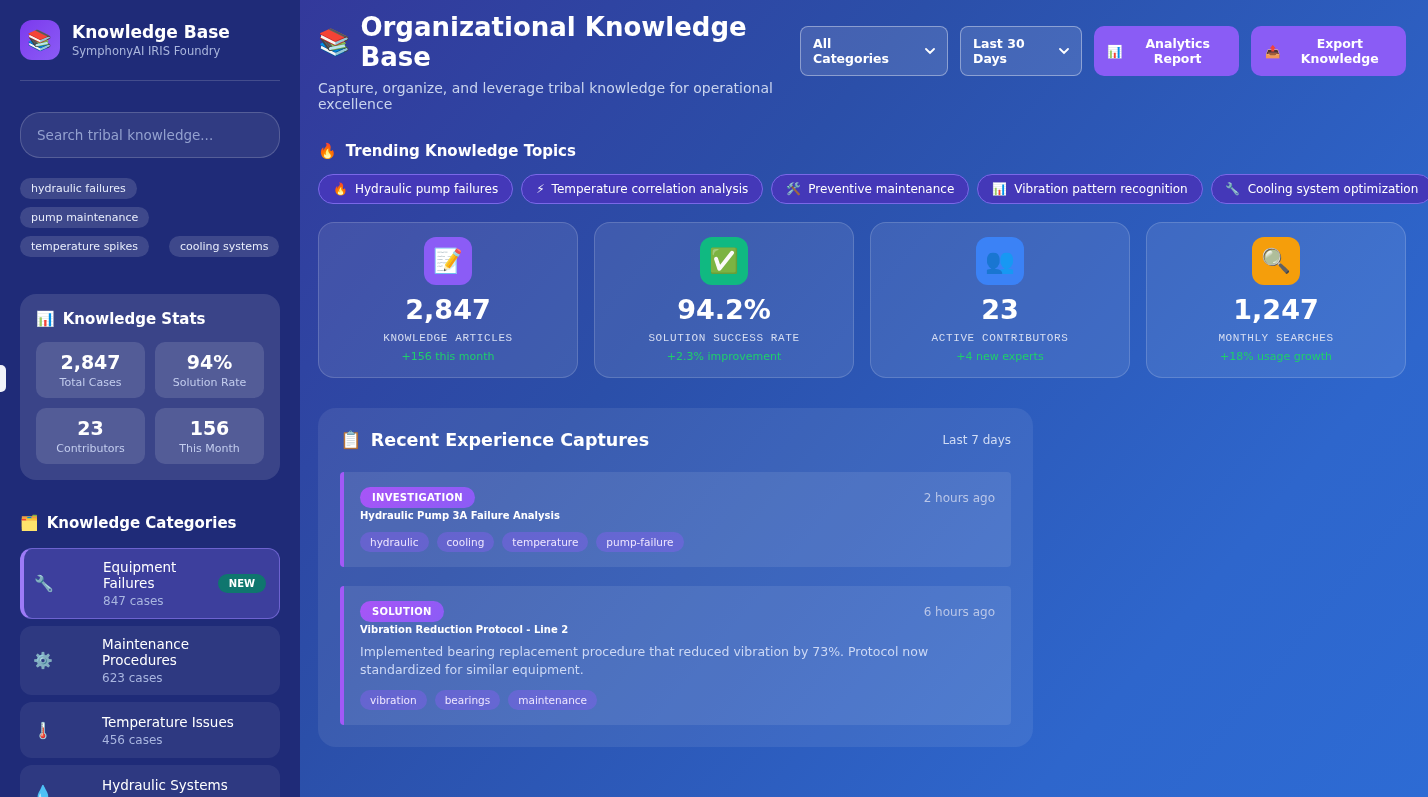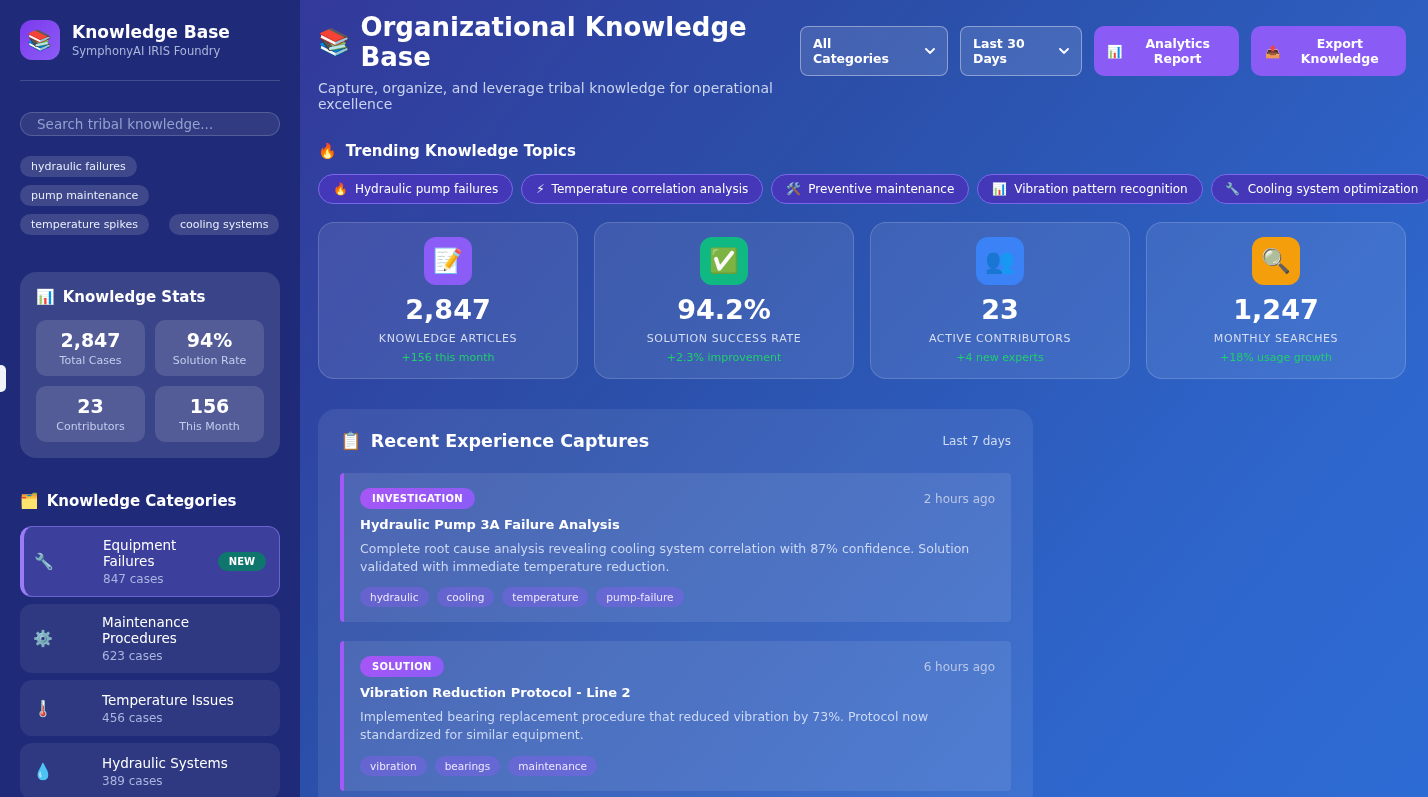--- a/index.html
+++ b/index.html
@@ -8,21 +8,21 @@
   .app { display:flex; width:1428px; height:797px; position:relative; }
 
   
   .sidebar { width:300px; flex-shrink:0; background:#1f2b78; padding:20px; overflow:hidden; }
   .side-head { display:flex; align-items:center; gap:12px; }
   .logo { width:40px; height:40px; border-radius:12px; background:linear-gradient(135deg,#7c3aed,#8b5cf6);
           display:flex; align-items:center; justify-content:center; font-size:20px; }
   .side-title { font-size:17px; font-weight:bold; }
   .side-sub { font-size:11.5px; color:#aab6dd; margin-top:2px; }
   .divider { border:none; border-top:1px solid rgba(255,255,255,.16); margin-top:20px; }
-  .search { margin-top:31px; width:100%; height:24px; border-radius:20px;
+  .search { margin-top:31px; width:100%; height:46px; border-radius:20px;
             background:rgba(255,255,255,.08); border:1px solid rgba(255,255,255,.18);
             color:#fff; font-size:13.5px; padding:0 16px; outline:none; font-family:inherit; }
   .search::placeholder { color:#93a1cf; }
   .qtags { margin-top:20px; display:flex; flex-wrap:wrap; gap:8px 20px; }
   .qtag { background:rgba(255,255,255,.14); border-radius:999px; padding:4px 11px;
           font-size:11px; color:#e8edfb; cursor:pointer; }
   .stats-panel { margin-top:37px; background:rgba(255,255,255,.12); border-radius:16px; padding:16px; }
   .panel-head { display:flex; align-items:center; gap:8px; font-size:15px; font-weight:bold; }
   .panel-head .ph-icon { font-size:15px; }
   .stats-grid { margin-top:14px; display:grid; grid-template-columns:1fr 1fr; gap:10px; }
@@ -60,33 +60,33 @@
   .topic-row { margin-top:14px; display:flex; gap:8px; flex-wrap:nowrap; }
   .topic-pill { display:flex; align-items:center; gap:7px; background:#4438b8;
                 border:1px solid #7a68e8; border-radius:999px; padding:7px 14px;
                 font-size:12px; white-space:nowrap; cursor:pointer; }
   .metric-row { margin-top:18px; display:grid; grid-template-columns:repeat(4,1fr); gap:16px; }
   .metric-card { background:rgba(255,255,255,.09); border:1px solid rgba(255,255,255,.16);
                  border-radius:16px; padding:14px; text-align:center; }
   .m-icon { width:48px; height:48px; border-radius:12px; margin:0 auto; display:flex;
             align-items:center; justify-content:center; font-size:24px; }
   .m-val { font-size:27px; font-weight:bold; margin-top:9px; }
-  .m-lbl { font-size:11px; letter-spacing:.6px; color:#d7def2; margin-top:7px; }
+  .m-lbl { font-size:11px; letter-spacing:.6px; color:#d7def2; margin-top:7px;font-family:Liberation Mono, monospace; }
   .m-delta { font-size:11px; color:#1fcf6b; margin-top:6px; }
   .recent { margin-top:30px; width:715px; background:rgba(255,255,255,.08); border-radius:18px; padding:22px 22px; }
   .recent-head { display:flex; justify-content:space-between; align-items:center; }
   .recent-title { font-size:17.5px; font-weight:bold; display:flex; align-items:center; gap:9px; }
   .recent-period { font-size:12px; color:#d0dcf5; }
   .cap-list { margin-top:22px; display:flex; flex-direction:column; gap:19px; }
   .cap-card { background:rgba(255,255,255,.09); border-left:4px solid #a259f7; border-radius:4px; padding:15px 16px; }
   .cap-top { display:flex; justify-content:space-between; align-items:center; }
   .cap-badge { background:linear-gradient(135deg,#a855f7,#8b5cf6); border-radius:999px;
                padding:5px 12px; font-size:10px; font-weight:bold; letter-spacing:.3px; }
   .cap-time { font-size:12px; color:#b9c6e8; }
-  .cap-title { font-size:13px; font-weight:bold; margin-top:8px; }
+  .cap-title { font-size:10px; font-weight:bold; margin-top:2px; }
   .cap-desc { font-size:12.5px; color:#ccd8f5; line-height:1.45; margin-top:8px; }
   .cap-tags { display:flex; gap:8px; margin-top:11px; }
   .cap-tag { background:rgba(139,92,246,.4); border-radius:999px; padding:4px 10px; font-size:10.5px; color:#eee6ff; cursor:pointer; }
   .scroll-handle { position:absolute; left:0; top:365px; width:6px; height:27px;
                    background:#f1f3fa; border-radius:0 5px 5px 0; cursor:pointer; }
 </style>
 </head>
 <body>
 
 <div class="app">
@@ -304,21 +304,20 @@
         <span class="recent-period">Last 7 days</span>
       </div>
       <div class="cap-list">
 
           <div class="cap-card">
             <div class="cap-top">
               <span class="cap-badge">INVESTIGATION</span>
               <span class="cap-time">2 hours ago</span>
             </div>
             <div class="cap-title">Hydraulic Pump 3A Failure Analysis</div>
-            <div class="cap-desc">Complete root cause analysis revealing cooling system correlation with 87% confidence. Solution validated with immediate temperature reduction.</div>
             <div class="cap-tags">
 
                 <span class="cap-tag">hydraulic</span>
 
                 <span class="cap-tag">cooling</span>
 
                 <span class="cap-tag">temperature</span>
 
                 <span class="cap-tag">pump-failure</span>
               </div>

